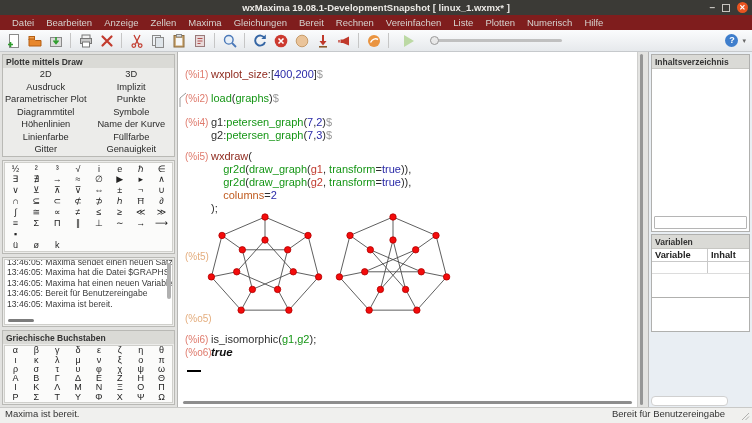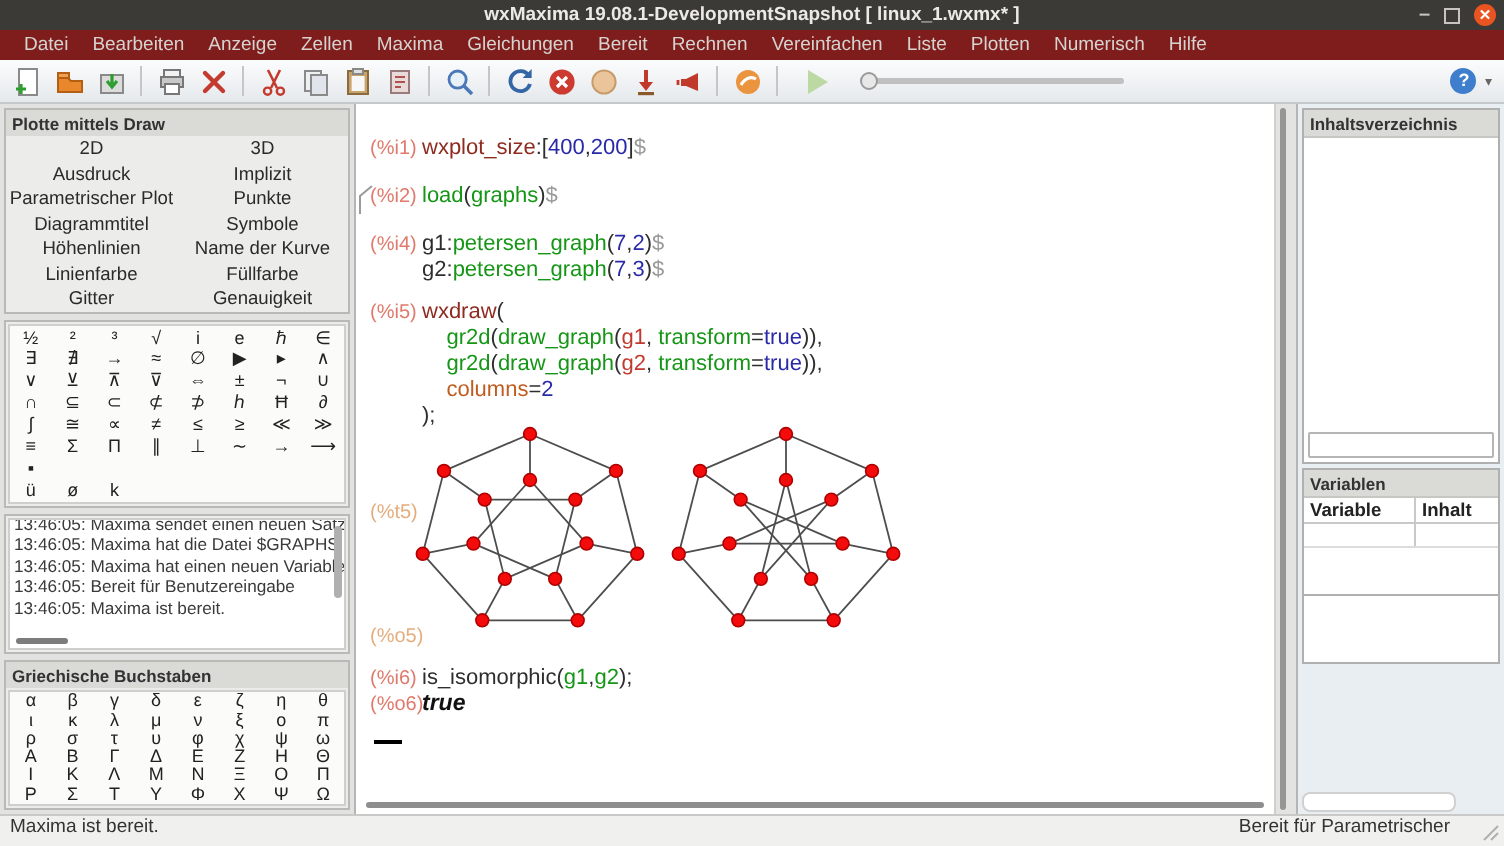--- a/index.html
+++ b/index.html
@@ -547,17 +547,17 @@
           <div></div>
         </div>
     </div>
     <div class="rb-white"></div>
     <div class="rb-bottom-box"></div>
   </div>
 </div>
 
 <div class="statusbar">
   <span class="status-left">Maxima ist bereit.</span>
-  <span class="status-right">Bereit für Parametrischer</span>
+  <span class="status-right">Bereit für Benutzereingabe</span>
   <svg class="resize-grip" width="10" height="10">
       <path d="M9 2L2 9M9 5.5L5.5 9M9 9h0" stroke="#b0b0ae" stroke-width="1"></path>
     </svg>
 </div>
 
 </body></html>

